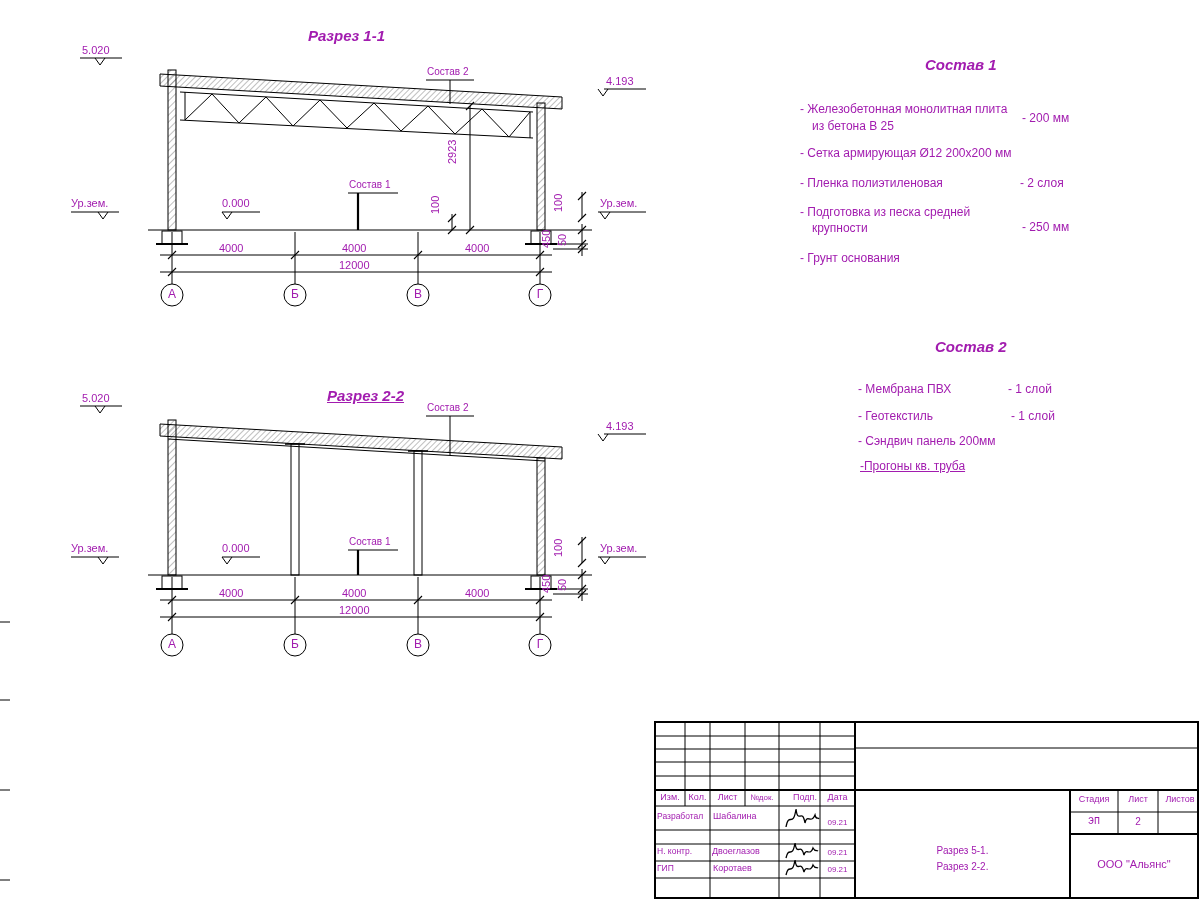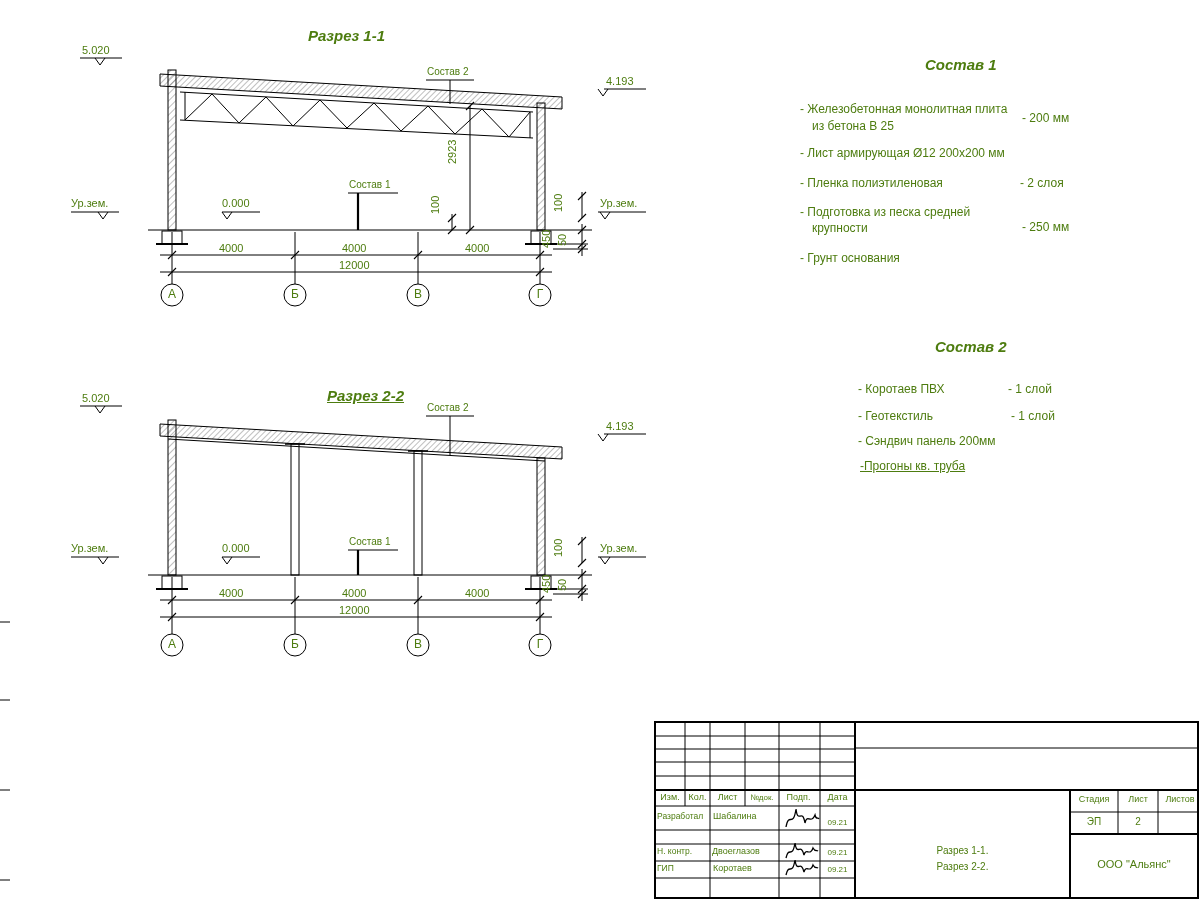--- a/index.html
+++ b/index.html
@@ -1,20 +1,20 @@
 <!DOCTYPE html>
 <html><head>
 <meta charset="utf-8">
 <style>
   * { box-sizing: border-box; }
   html, body { margin: 0; padding: 0; background: #ffffff; }
   .sheet {
     position: relative; width: 1200px; height: 900px;
     background: #ffffff; overflow: hidden;
-    font-family: "Liberation Sans", sans-serif; color: #4d7c0f;
+    font-family: "Liberation Sans", sans-serif; color: #a21caf;
   }
   svg.linework { position: absolute; left: 0; top: 0; }
   .lbl { position: absolute; white-space: nowrap; font-size: 11px; line-height: 1.15; }
   .f10 { font-size: 10px; }
   .f12 { font-size: 12px; }
   .sec-title { font-size: 15px; font-weight: bold; font-style: italic; }
   .comp-title { font-size: 15px; font-style: italic; font-weight: bold; }
   .rot { transform: rotate(-90deg); transform-origin: left bottom; line-height: 12px; }
   .axis { width: 20px; text-align: center; font-size: 12px; }
   .tbt { position: absolute; white-space: nowrap; font-size: 9px; line-height: 1.1; }
@@ -267,58 +267,58 @@
   <span class="lbl" style="left:339px; top:604px;">12000</span>
   <span class="lbl axis" style="left:162px; top:638px;">А</span>
   <span class="lbl axis" style="left:285px; top:638px;">Б</span>
   <span class="lbl axis" style="left:408px; top:638px;">В</span>
   <span class="lbl axis" style="left:530px; top:638px;">Г</span>
 
   <span class="lbl comp-title" style="left:925px; top:56px;">Состав 1</span>
   <span class="lbl f12" style="left:800px; top:103px;">- Железобетонная  монолитная плита</span>
   <span class="lbl f12" style="left:812px; top:120px;">из бетона В 25</span>
   <span class="lbl f12" style="left:1022px; top:112px;">- 200 мм</span>
-  <span class="lbl f12" style="left:800px; top:147px;">- Лист армирующая Ø12 200x200 мм</span>
+  <span class="lbl f12" style="left:800px; top:147px;">- Сетка армирующая Ø12 200x200 мм</span>
   <span class="lbl f12" style="left:800px; top:177px;">- Пленка полиэтиленовая</span>
   <span class="lbl f12" style="left:1020px; top:177px;">- 2 слоя</span>
   <span class="lbl f12" style="left:800px; top:206px;">- Подготовка из песка средней</span>
   <span class="lbl f12" style="left:812px; top:222px;">крупности</span>
   <span class="lbl f12" style="left:1022px; top:221px;">- 250 мм</span>
   <span class="lbl f12" style="left:800px; top:252px;">- Грунт основания</span>
 
   <span class="lbl comp-title" style="left:935px; top:338px;">Состав 2</span>
-  <span class="lbl f12" style="left:858px; top:383px;">- Коротаев ПВХ</span>
+  <span class="lbl f12" style="left:858px; top:383px;">- Мембрана ПВХ</span>
   <span class="lbl f12" style="left:1008px; top:383px;">- 1 слой</span>
   <span class="lbl f12" style="left:858px; top:410px;">- Геотекстиль</span>
   <span class="lbl f12" style="left:1011px; top:410px;">- 1 слой</span>
   <span class="lbl f12" style="left:858px; top:435px;">- Сэндвич панель 200мм</span>
   <span class="lbl f12" style="left:860px; top:460px;text-decoration:underline;">-Прогоны кв. труба</span>
 
   <span class="tbt tbc" style="left:655px; width:30px; top:793px;">Изм.</span>
   <span class="tbt tbc" style="left:685px; width:25px; top:793px;">Кол.</span>
   <span class="tbt tbc" style="left:710px; width:35px; top:793px;">Лист</span>
   <span class="tbt tbc f8" style="left:745px; width:34px; top:794px;">№док.</span>
-  <span class="tbt tbc" style="left:779px; width:39px; top:793px;">Подп.</span>
+  <span class="tbt tbc" style="left:779px; width:52px; top:793px;">Подп.</span>
   <span class="tbt tbc" style="left:820px; width:35px; top:793px;">Дата</span>
 
   <span class="tbt f85" style="left:657px; top:812px;">Разработал</span>
   <span class="tbt" style="left:713px; top:812px;">Шабалина</span>
   <span class="tbt tbc f8" style="left:822px; width:31px; top:819px;">09.21</span>
 
   <span class="tbt f85" style="left:657px; top:847px;">Н. контр.</span>
   <span class="tbt" style="left:712px; top:847px;">Двоеглазов</span>
   <span class="tbt tbc f8" style="left:822px; width:31px; top:849px;">09.21</span>
 
   <span class="tbt f85" style="left:657px; top:864px;">ГИП</span>
   <span class="tbt" style="left:713px; top:864px;">Коротаев</span>
   <span class="tbt tbc f8" style="left:822px; width:31px; top:866px;">09.21</span>
 
-  <span class="tbt tbc f10b" style="left:855px; width:215px; top:845px;">Разрез 1-1.</span>
+  <span class="tbt tbc f10b" style="left:855px; width:215px; top:845px;">Разрез 5-1.</span>
   <span class="tbt tbc f10b" style="left:855px; width:215px; top:861px;">Разрез 2-2.</span>
 
   <span class="tbt tbc" style="left:1070px; width:48px; top:795px;">Стадия</span>
   <span class="tbt tbc" style="left:1118px; width:40px; top:795px;">Лист</span>
   <span class="tbt tbc" style="left:1158px; width:44px; top:795px;">Листов</span>
-  <span class="tbt tbc f10b" style="left:1070px; width:48px; top:816px;">ЭП</span>
+  <span class="tbt tbc f10b" style="left:1070px; width:48px; top:816px;font-family:Liberation Mono, monospace;">ЭП</span>
   <span class="tbt tbc f10b" style="left:1118px; width:40px; top:816px;">2</span>
   <span class="tbt tbc f11" style="left:1070px; width:128px; top:858px;">ООО "Альянс"</span>
 
 </div>
 
 </body></html>

